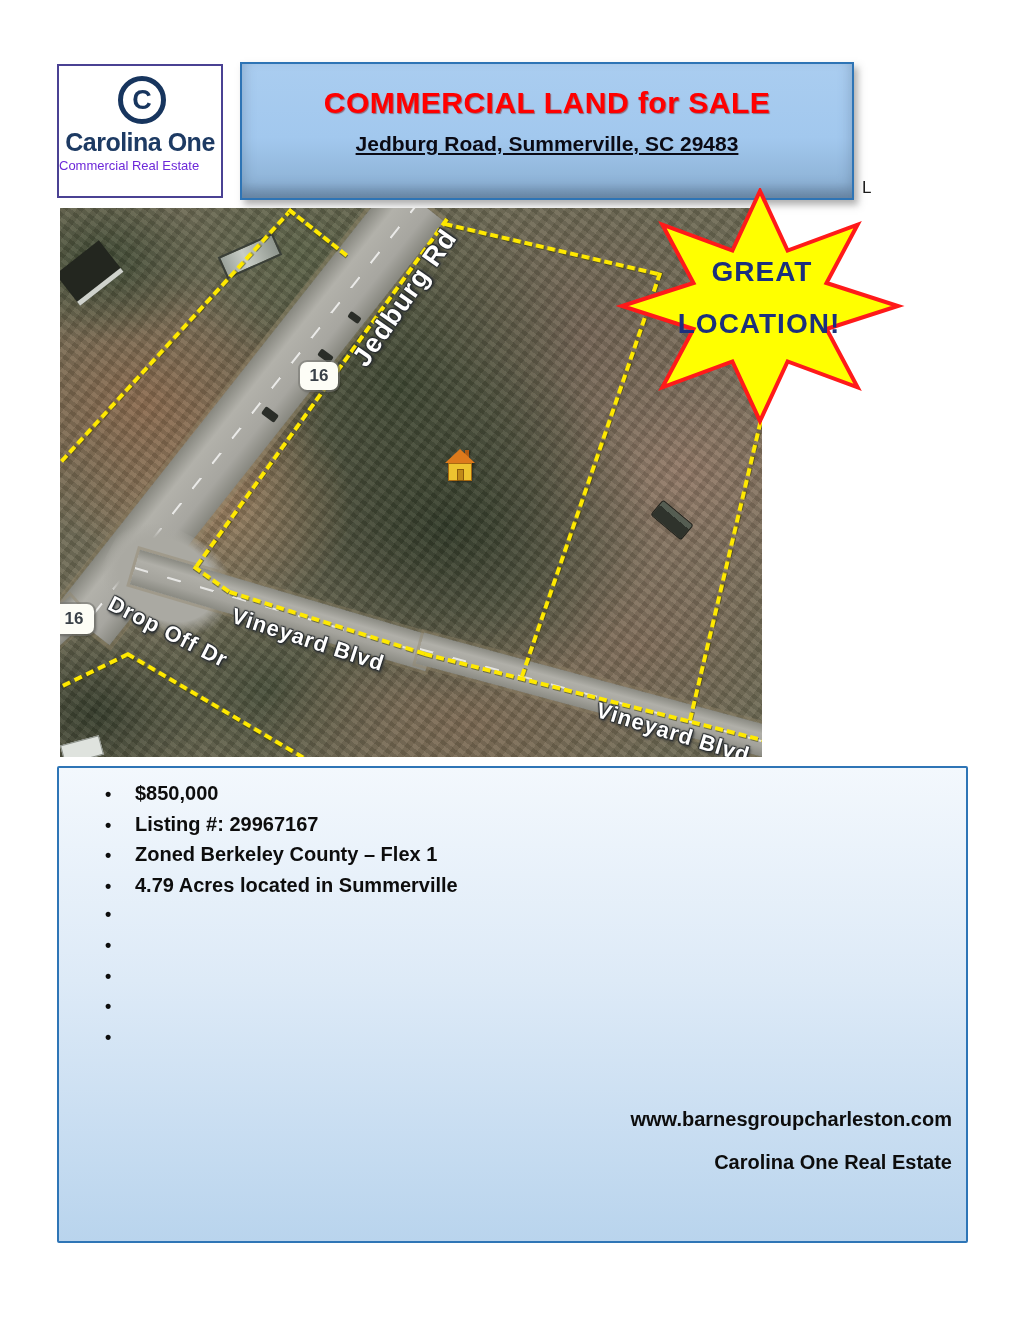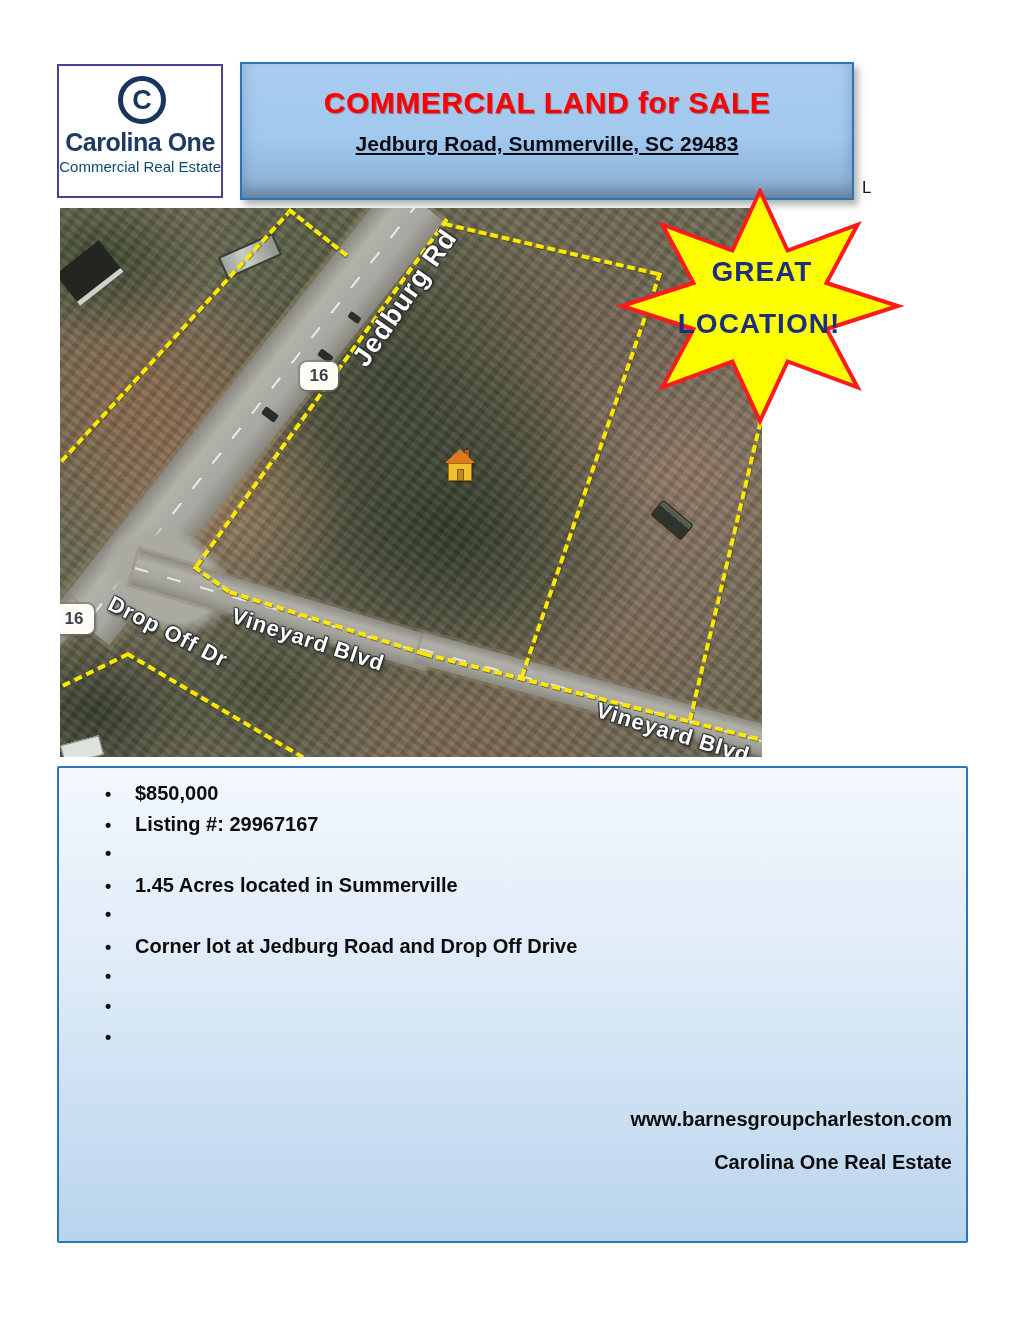--- a/index.html
+++ b/index.html
@@ -19,22 +19,22 @@
     position:absolute; left:59px; top:10px; width:48px; height:48px;
     border:5px solid #17355e; border-radius:50%;
     display:flex; align-items:center; justify-content:center;
   }
   .logo-ring span { font-size:27px; font-weight:bold; color:#17355e; line-height:1; }
   .logo-brand {
     position:absolute; left:0; top:62px; width:100%; text-align:center;
     font-size:25px; font-weight:bold; color:#1d3a63; letter-spacing:-0.5px;
   }
   .logo-tagline {
-    position:absolute; left:0; top:92px; width:100%; text-align:right;
-    font-size:15px; color:#0c4a6e;
+    position:absolute; left:0; top:92px; width:100%; text-align:left;
+    font-size:13px; color:#6d28d9;
   }
 
   
   .header-box {
     position:absolute; left:240px; top:62px; width:614px; height:138px;
     background:linear-gradient(180deg,#aacdf0 0%, #a2c8ee 55%, #8fb4d8 88%, #7b9cbd 100%);
     border:2px solid #2e74b5;
     box-shadow:4px 5px 7px rgba(100,100,100,.5), inset 0 -8px 14px rgba(60,80,105,.35);
     text-align:center;
   }
@@ -258,31 +258,31 @@
       <li>
           <span class="marker">•</span>
           <span>$850,000</span>
         </li>
       <li>
           <span class="marker">•</span>
           <span>Listing #: 29967167</span>
         </li>
       <li>
           <span class="marker">•</span>
-        </li>
-      <li>
-          <span class="marker">•</span>
-          <span>1.45 Acres located in Summerville</span>
-        </li>
-      <li>
-          <span class="marker">•</span>
-        </li>
-      <li>
-          <span class="marker">•</span>
-          <span>Corner lot at Jedburg Road and Drop Off Drive</span>
+          <span>Zoned Berkeley County – Flex 1</span>
+        </li>
+      <li>
+          <span class="marker">•</span>
+          <span>4.79 Acres located in Summerville</span>
+        </li>
+      <li>
+          <span class="marker">•</span>
+        </li>
+      <li>
+          <span class="marker">•</span>
         </li>
       <li>
           <span class="marker">•</span>
         </li>
       <li>
           <span class="marker">•</span>
         </li>
       <li>
           <span class="marker">•</span>
         </li>

